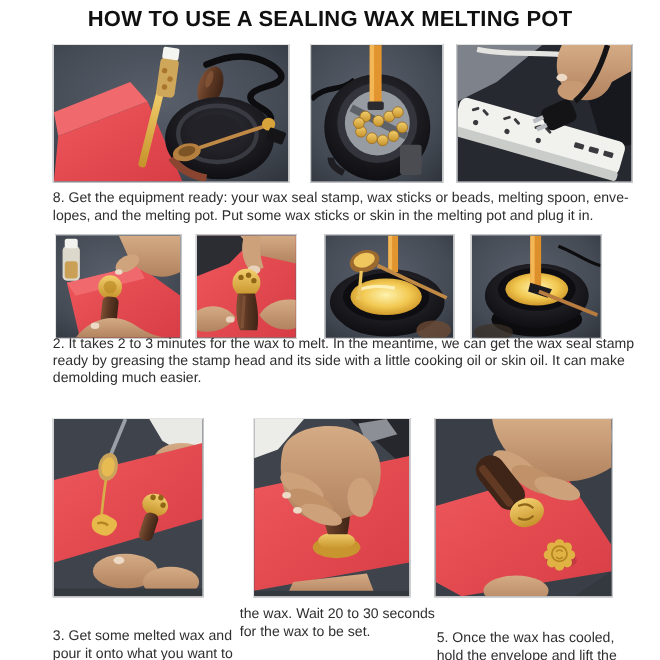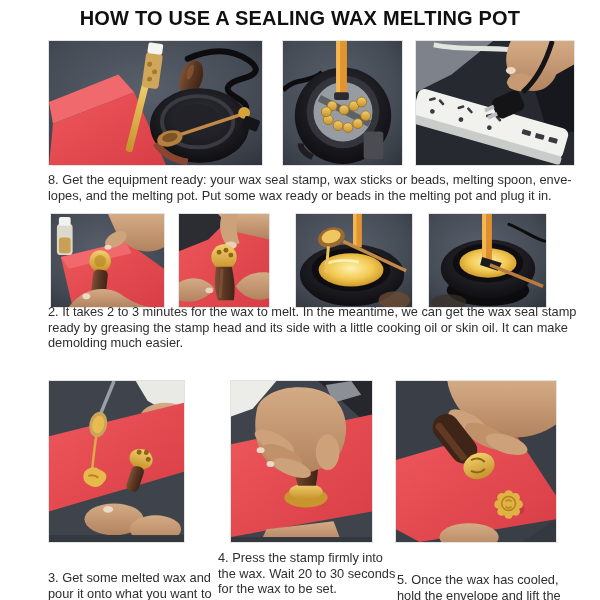--- a/index.html
+++ b/index.html
@@ -158,21 +158,21 @@
         <rect x="78" y="54" width="30" height="22" rx="6" fill="#141416"></rect>
         <rect x="69" y="59" width="10" height="4" fill="#b9bdc2"></rect>
         <rect x="69" y="67" width="10" height="4" fill="#b9bdc2"></rect>
       </g>
       <path d="M108 52 C 122 40 132 20 138 0" stroke="#141416" stroke-width="5" fill="none"></path>
     </svg>
   </div>
 
   <div class="caption" style="left:48px; top:172px;">
     <span>8. Get the equipment ready: your wax seal stamp, wax sticks  or beads, melting spoon, enve-</span>
-    <span>lopes, and the melting pot. Put some wax ready or beads in the melting pot and plug it in.</span>
+    <span>lopes, and the melting pot. Put some wax sticks or skin in the melting pot and plug it in.</span>
   </div>
 
   <div class="photo" style="left:50px; top:213px; width:115px; height:95px;" aria-label="Greasing the stamp head with oil next to the oil bottle and red envelope">
     <svg viewBox="0 0 115 95" preserveAspectRatio="none">
       <rect width="115" height="95" fill="url(#gDesk)"></rect>
       <polygon points="10,44 76,28 115,56 115,95 22,95" fill="url(#gRed)"></polygon>
       <polygon points="10,44 76,28 82,40 18,56" fill="#f0696c"></polygon>
       <rect x="6" y="10" width="16" height="32" rx="4" fill="#ddd8cc"></rect>
       <rect x="8" y="24" width="12" height="16" rx="3" fill="#c9a055"></rect>
       <rect x="8" y="3" width="12" height="9" rx="2" fill="#f2f2ee"></rect>
@@ -338,21 +338,20 @@
     </svg>
   </div>
 
   <div class="caption" style="left:48px; top:550px;margin-top:20px;">
     <span>3. Get some melted wax and</span>
     <span>pour it onto what you want to</span>
     <span>seal</span>
   </div>
 
   <div class="caption" style="left:218px; top:550px;">
-    <span>4. Press the stamp firmly into</span>
     <span>the wax. Wait 20 to 30 seconds</span>
     <span>for the wax to be set.</span>
   </div>
 
   <div class="caption" style="left:397px; top:572px;">
     <span>5. Once the wax has cooled,</span>
     <span>hold the envelope and lift the</span>
     <span>want gently.</span>
   </div>
 

